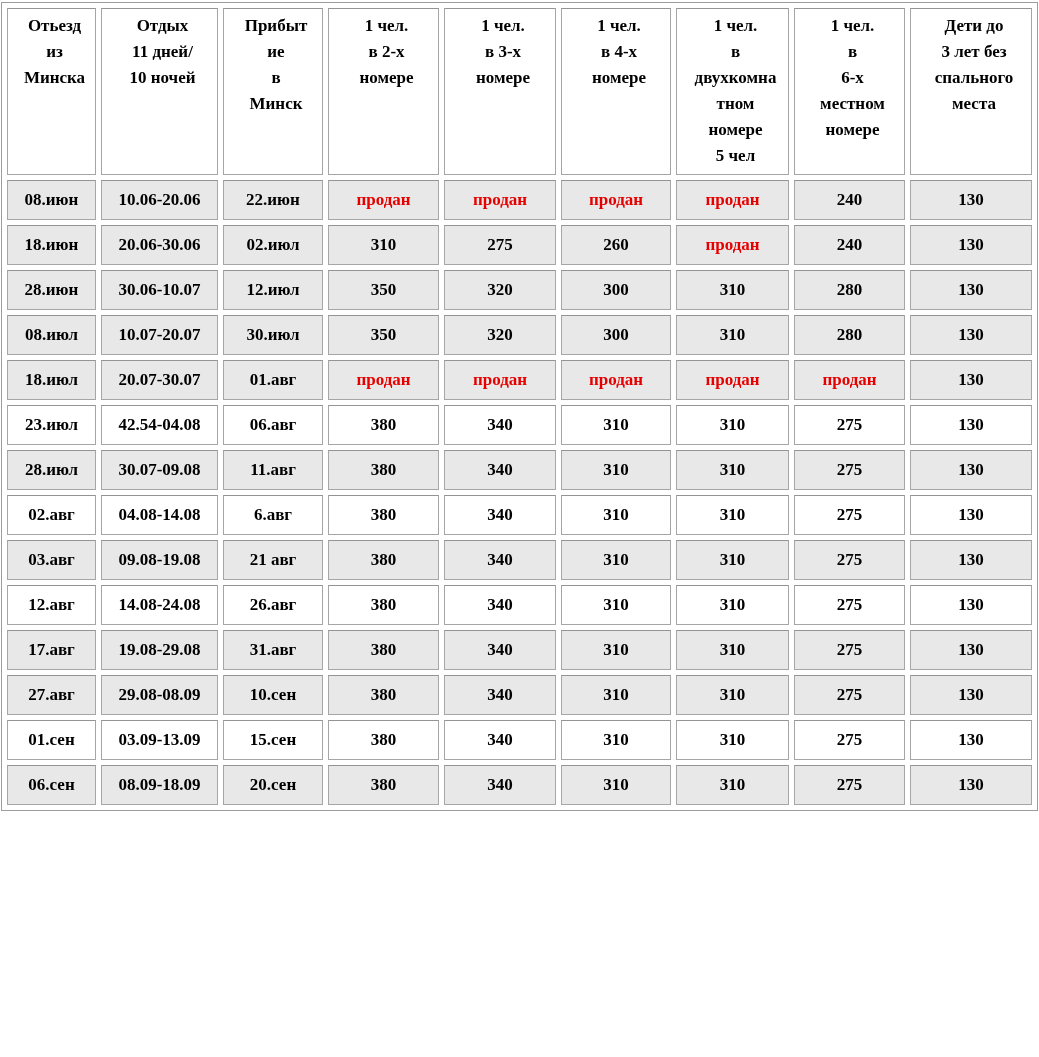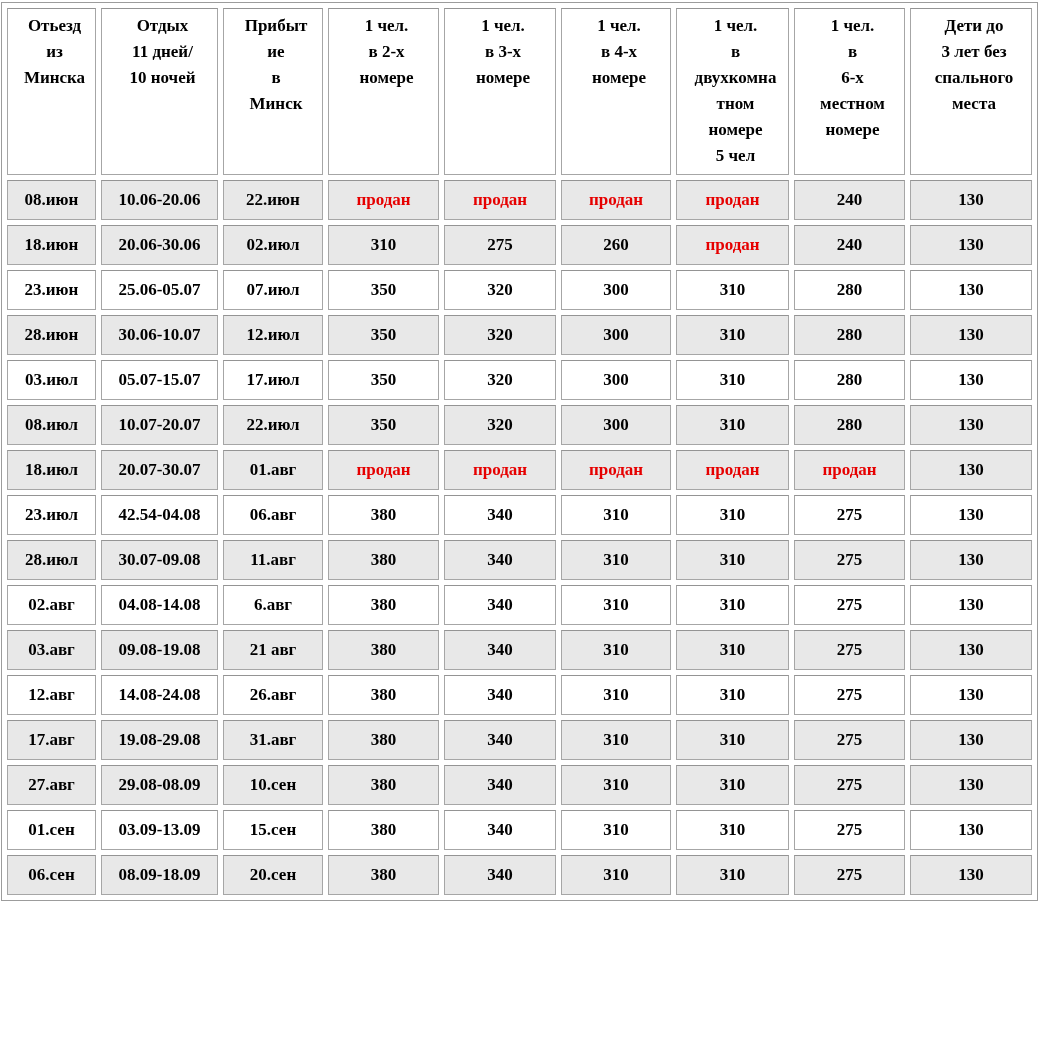--- a/index.html
+++ b/index.html
@@ -128,57 +128,35 @@
         <td>18.июн</td>
         <td>20.06-30.06</td>
         <td>02.июл</td>
         <td>310</td>
         <td>275</td>
         <td>260</td>
         <td class="sold">продан</td>
         <td>240</td>
         <td>130</td>
       </tr>
-      <tr>
-        <td>23.июн</td>
-        <td>25.06-05.07</td>
-        <td>07.июл</td>
-        <td>350</td>
-        <td>320</td>
-        <td>300</td>
-        <td>310</td>
-        <td>280</td>
-        <td>130</td>
-      </tr>
       <tr class="alt">
         <td>28.июн</td>
         <td>30.06-10.07</td>
         <td>12.июл</td>
         <td>350</td>
         <td>320</td>
         <td>300</td>
         <td>310</td>
         <td>280</td>
         <td>130</td>
       </tr>
-      <tr>
-        <td>03.июл</td>
-        <td>05.07-15.07</td>
-        <td>17.июл</td>
-        <td>350</td>
-        <td>320</td>
-        <td>300</td>
-        <td>310</td>
-        <td>280</td>
-        <td>130</td>
-      </tr>
       <tr class="alt">
         <td>08.июл</td>
         <td>10.07-20.07</td>
-        <td>22.июл</td>
+        <td>30.июл</td>
         <td>350</td>
         <td>320</td>
         <td>300</td>
         <td>310</td>
         <td>280</td>
         <td>130</td>
       </tr>
       <tr class="alt">
         <td>18.июл</td>
         <td>20.07-30.07</td>

